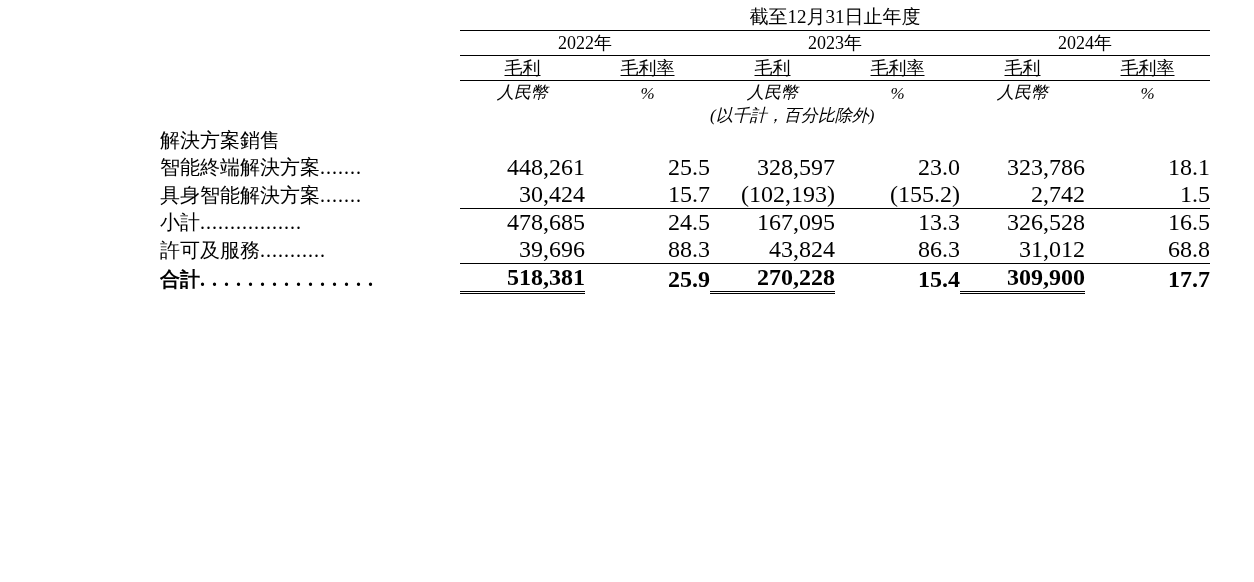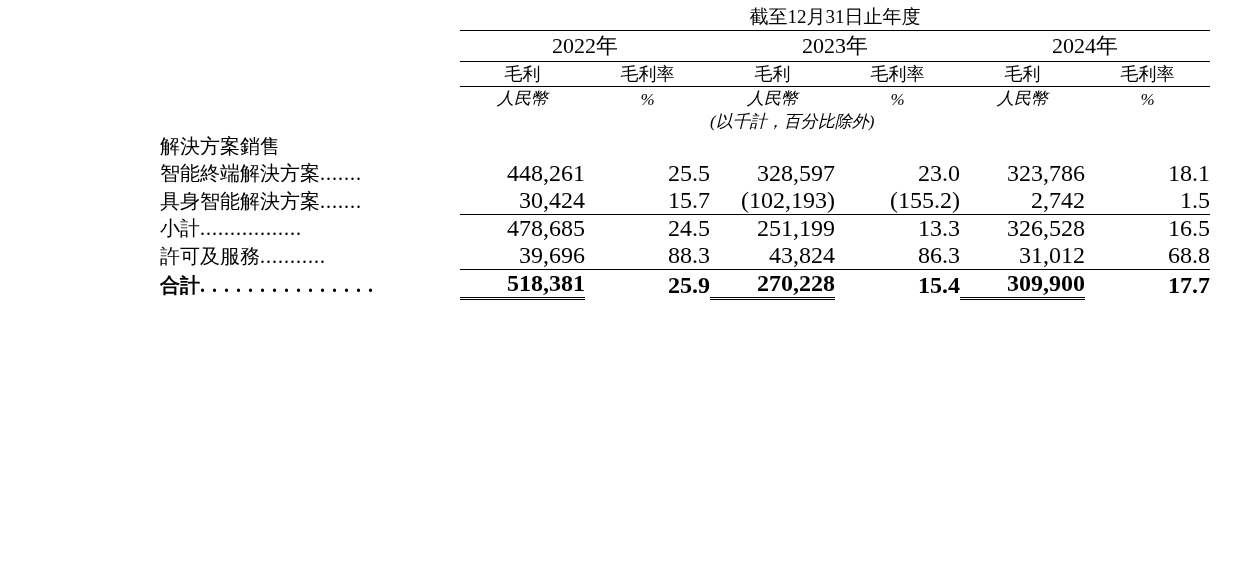--- a/index.html
+++ b/index.html
@@ -40,27 +40,28 @@
   .hdr-top {
     text-align: center;
     font-weight: bold;
     font-size: 19px;
     padding-bottom: 6px;
   }
   .rule-row td { padding: 0; }
 
   .yr {
     text-align: center;
-    font-size: 22px;
+    font-size: 18px;
     padding: 8px 0 6px 0;
   }
   .sub {
     text-align: center;
     font-size: 18px;
     padding: 8px 0 5px 0;
+    text-decoration: underline;
   }
   .unit {
     text-align: center;
     font-style: italic;
     font-size: 17px;
     padding: 10px 0 2px 0;
   }
   .unit2 {
     text-align: left;
     font-style: italic;
@@ -211,21 +212,21 @@
         <td class="line-cell"></td>
         <td class="line-cell"></td>
         <td class="line-cell"></td>
         <td class="line-cell"></td>
       </tr>
 
       <tr>
         <td class="row-label"><span>小計</span><span class="lead">.................</span></td>
         <td class="num">478,685</td>
         <td class="num">24.5</td>
-        <td class="num">251,199</td>
+        <td class="num">167,095</td>
         <td class="num">13.3</td>
         <td class="num">326,528</td>
         <td class="num">16.5</td>
       </tr>
 
       <tr>
         <td class="row-label"><span>許可及服務</span><span class="lead">...........</span></td>
         <td class="num">39,696</td>
         <td class="num">88.3</td>
         <td class="num">43,824</td>

